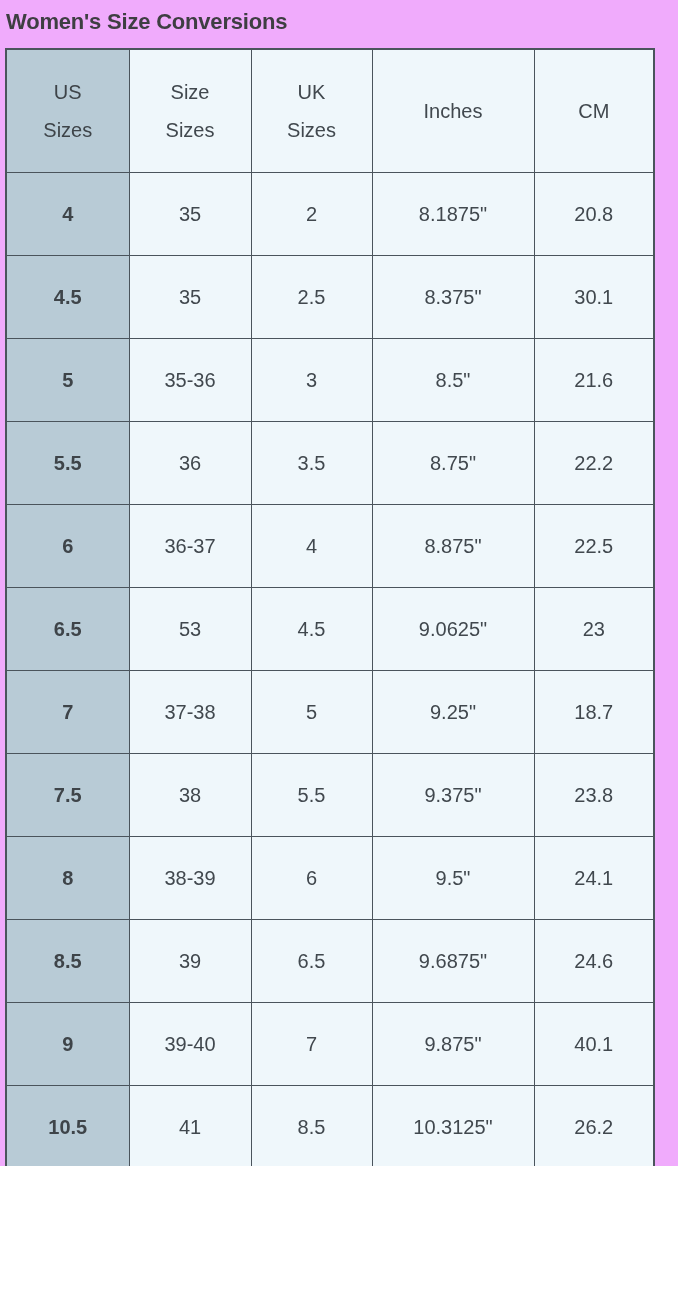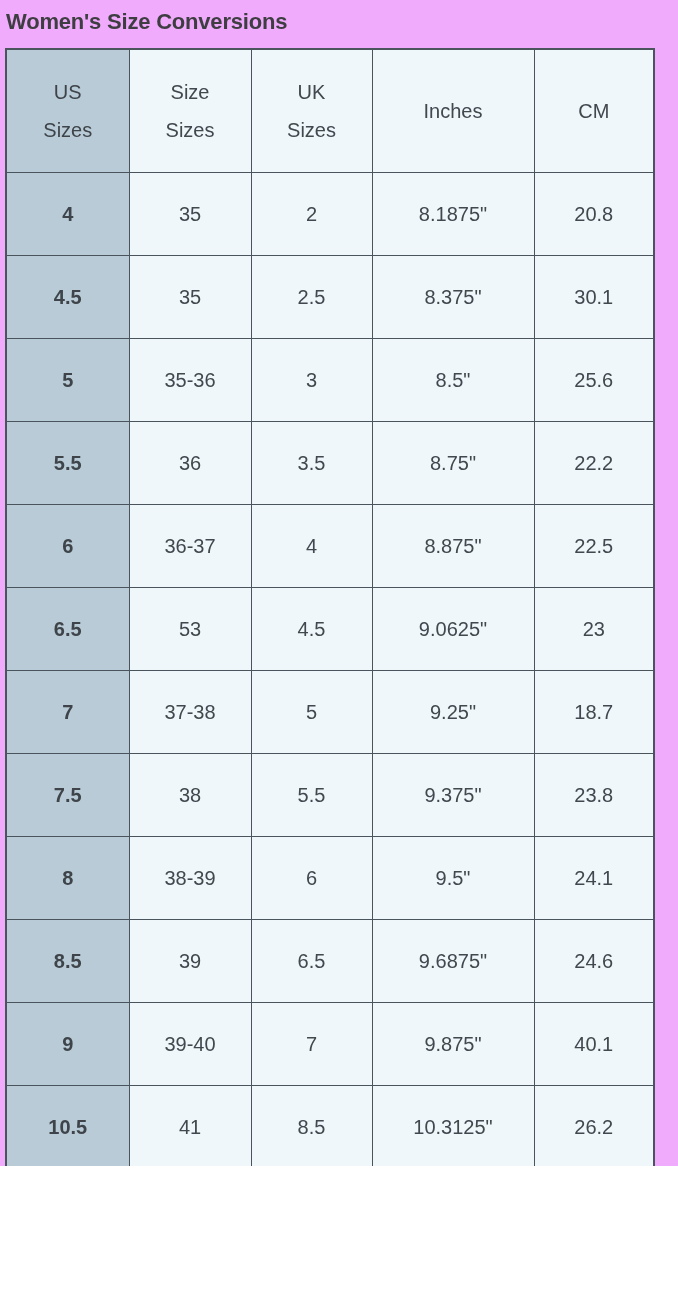--- a/index.html
+++ b/index.html
@@ -141,21 +141,21 @@
             <td>35</td>
             <td>2.5</td>
             <td>8.375"</td>
             <td>30.1</td>
           </tr>
           <tr class="data-row">
             <td class="us-cell">5</td>
             <td>35-36</td>
             <td>3</td>
             <td>8.5"</td>
-            <td>25.6</td>
+            <td>21.6</td>
           </tr>
           <tr class="data-row">
             <td class="us-cell">5.5</td>
             <td>36</td>
             <td>3.5</td>
             <td>8.75"</td>
             <td>22.2</td>
           </tr>
           <tr class="data-row">
             <td class="us-cell">6</td>

